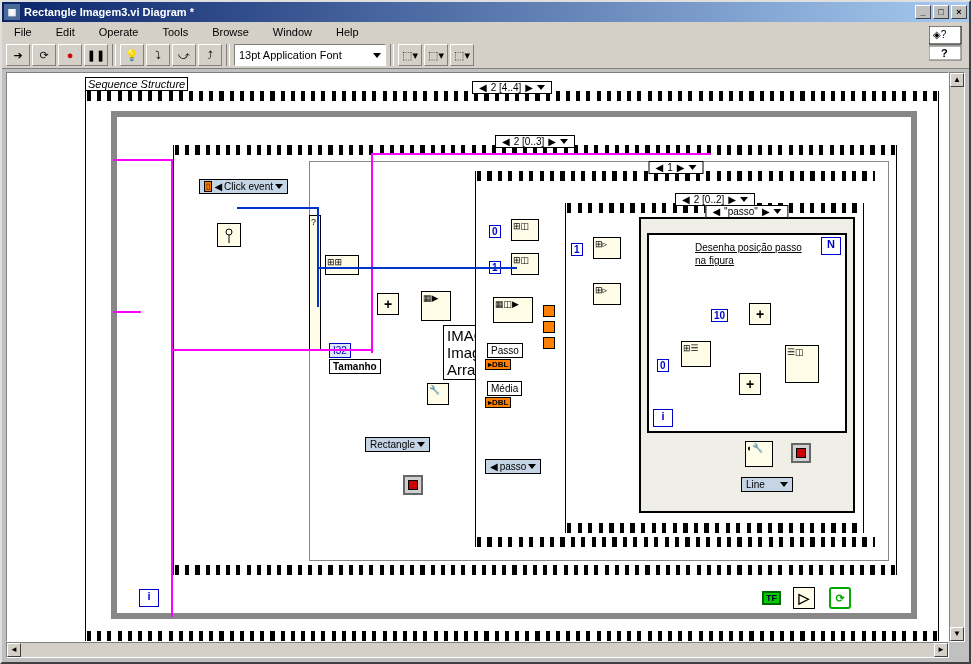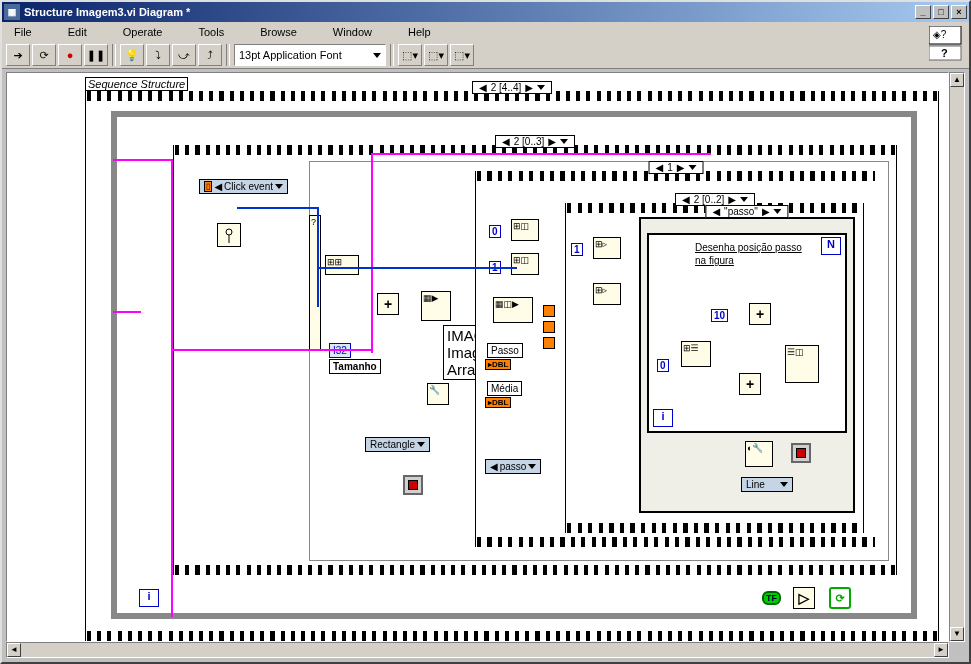--- a/index.html
+++ b/index.html
@@ -2,21 +2,21 @@
 <html><head>
 <meta charset="utf-8">
 <style>
 * { box-sizing: border-box; margin: 0; padding: 0; }
 body { font-family: Tahoma, Arial, sans-serif; font-size: 11px; background: #c0c0c0; }
 .window { width: 971px; height: 664px; background: #c0c0c0; border: 2px solid; border-color: #dfdfdf #404040 #404040 #dfdfdf; position: relative; }
 .titlebar { background: linear-gradient(to right, #0a246a, #a6caf0); height: 20px; display: flex; align-items: center; padding: 0 2px; color: #fff; font-weight: bold; font-size: 11px; }
 .titlebar-icon { width: 16px; height: 16px; background: #4a6a9a; margin-right: 4px; display:flex; align-items:center; justify-content:center; font-size:9px; }
 .titlebar-buttons { margin-left: auto; display: flex; }
 .titlebar-btn { width: 16px; height: 14px; background: #c0c0c0; border: 1px solid; border-color: #fff #404040 #404040 #fff; margin-left: 2px; font-size: 9px; text-align: center; line-height: 12px; font-family: Arial; color:#000; font-weight:bold;}
-.menubar { background: #d4d0c8; display: flex; padding: 2px 4px; gap: 20px; font-size: 11px; }
+.menubar { background: #d4d0c8; display: flex; padding: 2px 4px; gap: 8px; font-size: 11px; }
 .menu-item { padding: 2px 8px; cursor: default; }
 .toolbar { background: #d4d0c8; padding: 2px 4px; display: flex; align-items: center; gap: 2px; border-bottom: 1px solid #808080; }
 .tool-btn { width: 24px; height: 22px; background: #d4d0c8; border: 1px solid; border-color: #fff #808080 #808080 #fff; display: flex; align-items: center; justify-content: center; font-size: 11px; }
 .tool-sep { width: 4px; height: 22px; border-left: 1px solid #808080; border-right: 1px solid #fff; margin: 0 2px; }
 .font-select { height: 22px; width: 152px; border: 1px solid; border-color: #808080 #fff #fff #808080; background: #fff; font-size: 11px; padding: 0 4px; display:flex; align-items:center; justify-content:space-between;}
 .corner-icon { position:absolute; right:4px; top:24px; width:36px; height:36px; }
 .canvas-wrap { position: absolute; top: 70px; left: 4px; right: 20px; bottom: 20px; background: #fff; border: 1px solid; border-color: #808080 #fff #fff #808080; overflow: hidden; }
 .canvas { position: relative; width: 100%; height: 100%; background: #fff; }
 .scroll-v { position: absolute; top: 70px; right: 4px; bottom: 20px; width: 16px; background: #d4d0c8; border: 1px solid; border-color: #808080 #fff #fff #808080;}
 .scroll-h { position: absolute; left: 4px; right: 20px; bottom: 4px; height: 16px; background: #d4d0c8; border: 1px solid; border-color: #808080 #fff #fff #808080;}
@@ -47,21 +47,21 @@
 .btn-bool::after{content:''; position:absolute; top:3px; left:3px; right:3px; bottom:3px; background:#c00; border:1px solid #000;}
 .tf-const {position:absolute; background:#0c0; border:2px solid #060; color:#003; font-size:9px; font-weight:bold; padding:0 2px;}
 </style>
 </head>
 <body>
 
 <div class="window">
 
   <div class="titlebar">
     <div class="titlebar-icon">▦</div>
-    <span>Structure Imagem3.vi Diagram *</span>
+    <span>Rectangle Imagem3.vi Diagram *</span>
     <div class="titlebar-buttons">
       <div class="titlebar-btn">_</div>
       <div class="titlebar-btn">□</div>
       <div class="titlebar-btn">×</div>
     </div>
   </div>
 
   <div class="menubar">
     <div class="menu-item">File</div>
     <div class="menu-item">Edit</div>
@@ -225,21 +225,21 @@
               <div class="ring-sel" style="top:278px; left:8px;">
                   <span>◀</span>
                   <span>passo</span>
                   <span class="tri-down"></span>
                 </div>
             </div>
 
           </div>
 
           <div class="term-n" style="bottom:6px; left:22px;">i</div>
-          <div class="tf-const" style="bottom:8px; right:130px;border-radius:6px;">TF</div>
+          <div class="tf-const" style="bottom:8px; right:130px;">TF</div>
           <div class="add-node" style="bottom:4px; right:96px; border-radius:0;">▷</div>
           <div style="position:absolute; bottom:4px; right:60px; width:22px; height:22px; border:2px solid #0a0; border-radius:3px; display:flex; align-items:center; justify-content:center; font-weight:bold; color:#0a0;">⟳</div>
 
           <div class="wire-h w-mag" style="top:42px; left:-4px; width:60px;"></div>
           <div class="wire-v w-mag" style="top:42px; left:54px; height:458px;"></div>
           <div class="wire-h w-mag" style="top:194px; left:-4px; width:28px;"></div>
           <div class="wire-h w-mag" style="top:232px; left:54px; width:200px;"></div>
           <div class="wire-v w-mag" style="top:36px; left:254px; height:200px;"></div>
           <div class="wire-h w-mag" style="top:36px; left:254px; width:340px;"></div>
 

